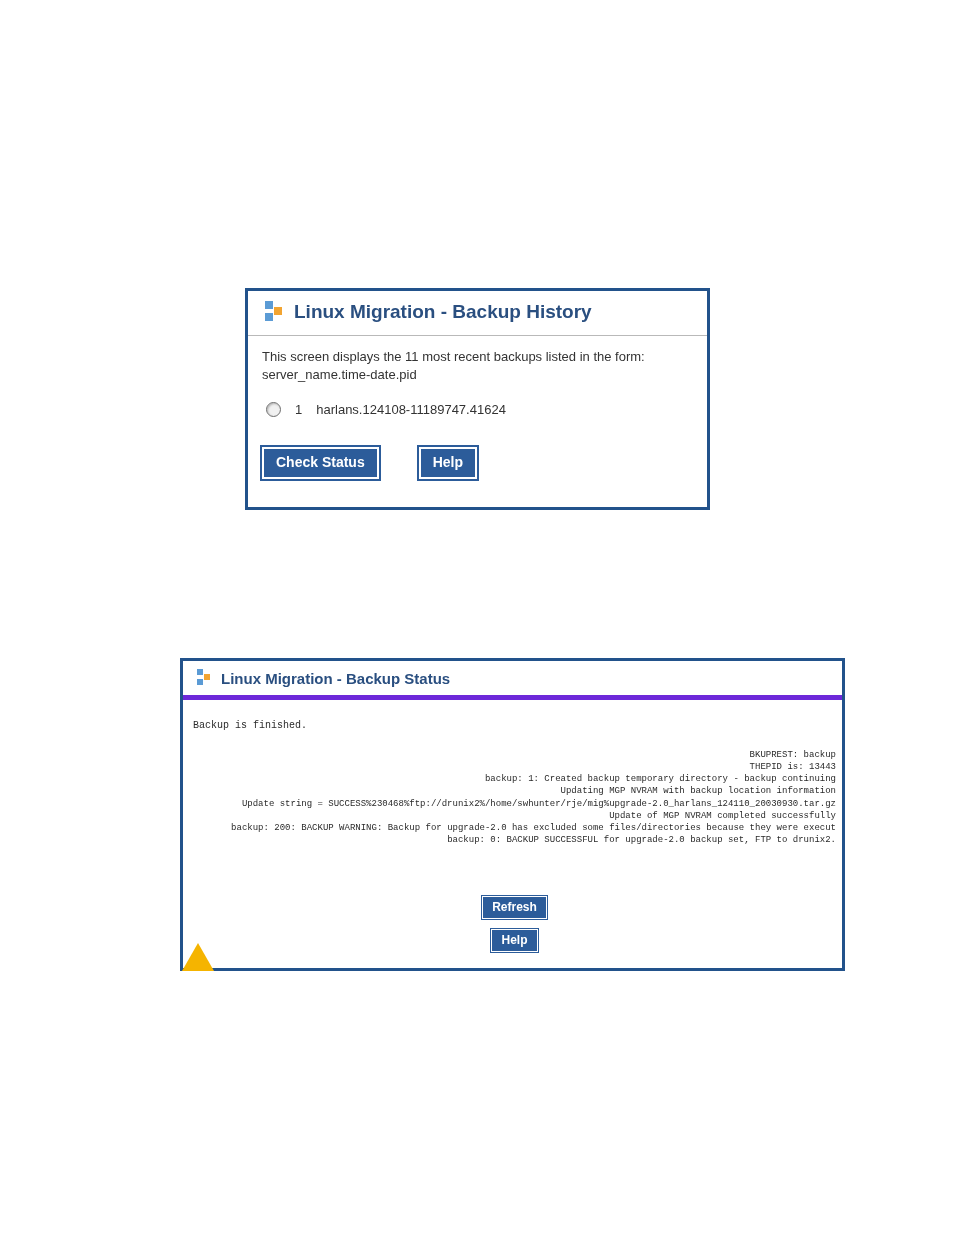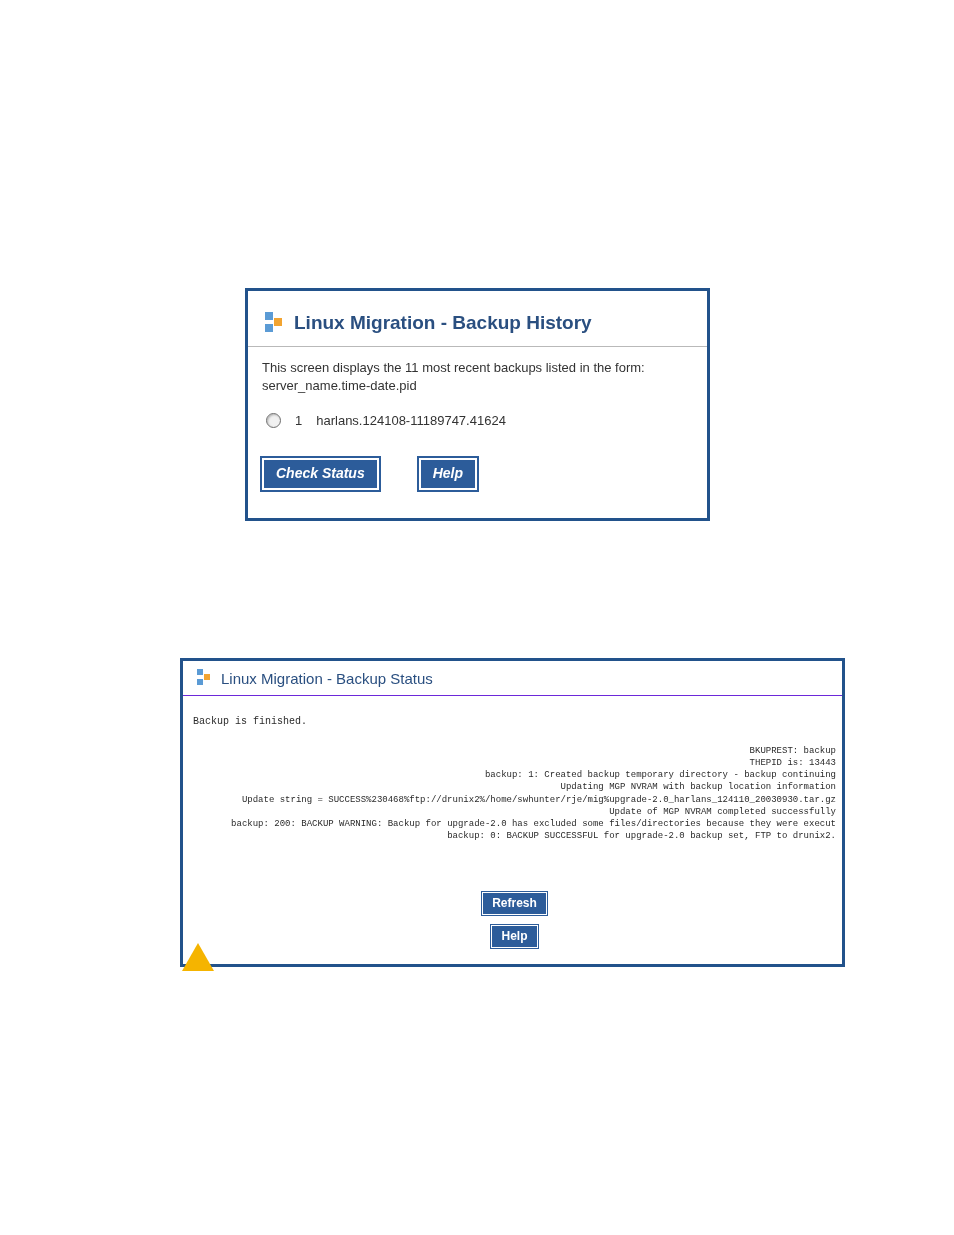--- a/index.html
+++ b/index.html
@@ -21,21 +21,21 @@
     left: 245px;
     top: 288px;
     width: 465px;
     border: 3px solid #22528b;
     background: #ffffff;
     box-sizing: border-box;
   }
   .panel1 .header {
     display: flex;
     align-items: flex-start;
-    padding: 21px 12px 12px 14px;
+    padding: 10px 12px 12px 14px;
     font-size: 19px;
     font-weight: bold;
     color: #2a4f80;
     border-bottom: 1px solid #b9b9b9;
     letter-spacing: 0px;
   }
   .logo {
     display: inline-block;
     width: 22px;
     height: 22px;
@@ -71,21 +71,20 @@
     border-radius: 50%;
     background: #f1f1f1;
     box-shadow: inset 1px 1px 2px rgba(0,0,0,.25);
   }
   .panel1 .btn-row {
     display: flex;
     gap: 40px;
     align-items: flex-start;
     margin-top: 4px;
     margin-bottom: 8px;
-    font-style: italic;
   }
 
   .btn {
     display: inline-block;
     background: #2c5c9a;
     color: #ffffff;
     font-weight: bold;
     font-size: 14px;
     padding: 4px 12px 5px 12px;
     border: 2px solid #ffffff;
@@ -108,23 +107,23 @@
     width: 665px;
     border: 3px solid #22528b;
     background: #ffffff;
     box-sizing: border-box;
   }
   .panel2 .header2 {
     display: flex;
     align-items: center;
     padding: 8px 10px 8px 12px;
     font-size: 15px;
-    font-weight: normal;
+    font-weight: bold;
     color: #2a4f80;
-    border-bottom: 1px solid #6d28d9;
+    border-bottom: 5px solid #6d28d9;
     text-align: right;
   }
   .panel2 .logo { width: 18px; height: 18px; margin-right: 8px; }
   .panel2 .logo .sq1 { left: 2px; top: 0px; width: 6px; height: 6px; }
   .panel2 .logo .sq2 { left: 9px; top: 5px; width: 6px; height: 6px; }
   .panel2 .logo .sq3 { left: 2px; top: 10px; width: 6px; height: 6px; }
 
   .panel2 .body2 {
     padding: 10px 6px 16px 10px;
   }

